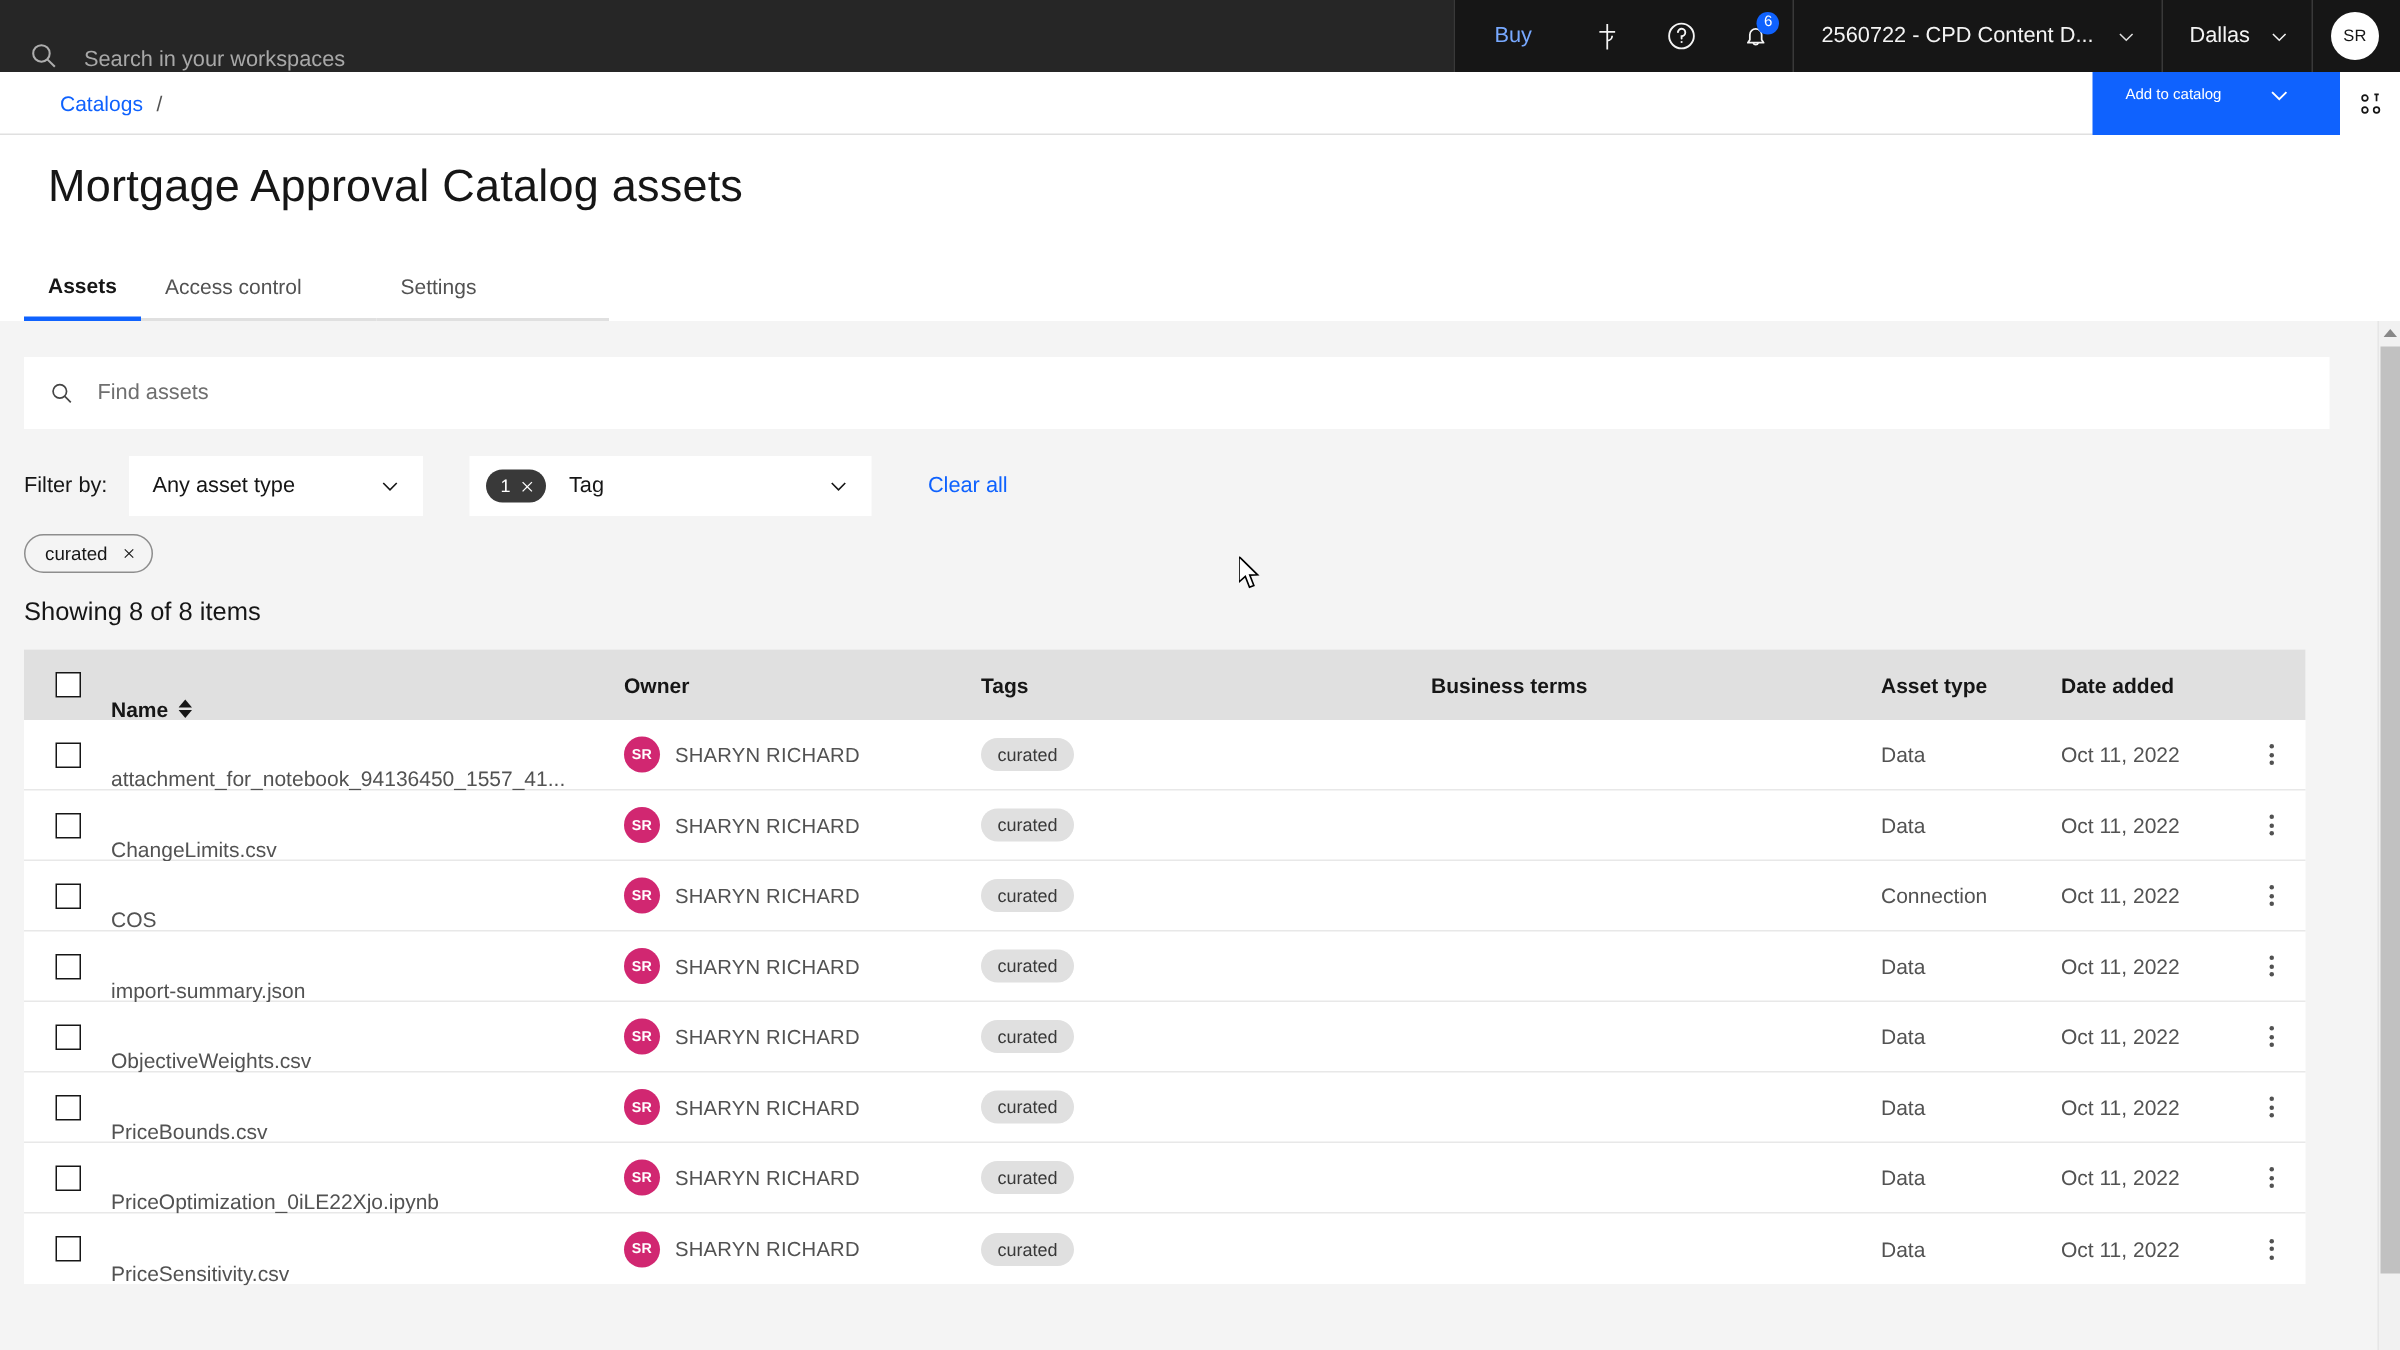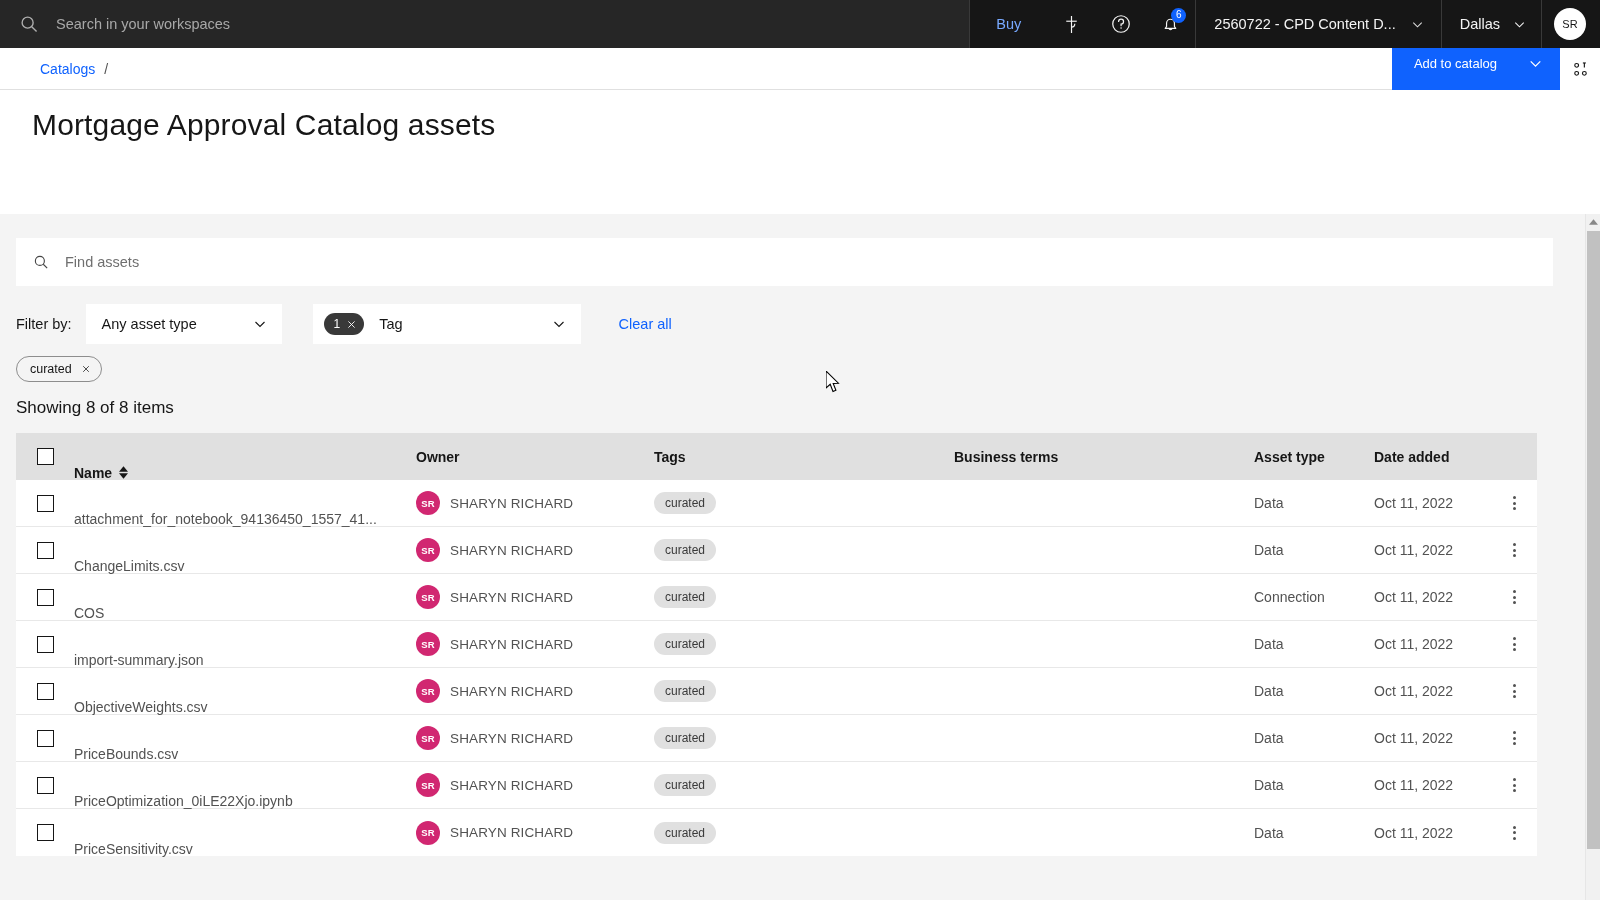--- a/index.html
+++ b/index.html
@@ -34,21 +34,21 @@
   }
   .brand b { font-weight: 700; }
   .brand span.reg { font-weight: 600; }
   .brand-block {
     height: 48px; width: 249px;
     display: flex; align-items: center;
     background: #161616;
   }
   .search-zone {
     flex: 1; height: 48px;
-    display: flex; align-items: center;
+    display: flex; align-items: flex-end;
     background: #262626;
     padding-left: 18px;
     cursor: text;
   }
   .search-zone .sicon { width: 22px; height: 22px; flex: none; opacity:.85; }
   .search-zone input {
     background: transparent; border: none; outline: none;
     color: #f4f4f4; font-size: 14.5px;
     font-family: "Liberation Sans", sans-serif;
     margin-left: 16px; width: 560px;
@@ -94,21 +94,21 @@
   .crumb-wrap { display: flex; align-items: center; padding-left: 40px; gap: 9px; font-size: 14px; }
   .crumb-link { color: #0f62fe; cursor: pointer; }
   .crumb-sep { color: #525252; }
   .bread-actions {
     position: absolute; right: 0; top: 0;
     display: flex; align-items: stretch; height: 42px;
   }
   .add-catalog {
     background: #0f62fe; color: #fff;
     display: flex; align-items: center;
-    font-size: 13px; cursor: pointer;
+    font-size: 10px; cursor: pointer;
     padding: 0 16px 12px 22px; gap: 30px;
     height: 42px; min-width: 165px;
   }
   .members-btn {
     width: 40px; height: 42px; background: #fff;
     display: flex; align-items: center; justify-content: center;
     cursor: pointer;
   }
 
   
@@ -349,20 +349,25 @@
         <circle cx="22.5" cy="22.5" r="3.2"></circle>
         <line x1="20" y1="5" x2="25" y2="5"></line>
         <line x1="22.5" y1="5" x2="22.5" y2="12.5"></line>
       </svg>
     </div>
   </div>
 </div>
 
 <div class="titlezone">
   <div class="page-title">Mortgage Approval Catalog assets</div>
+  <div class="tabs">
+    <div class="tab active">Assets</div>
+    <div class="tab t2">Access control</div>
+    <div class="tab t3">Settings</div>
+  </div>
 </div>
 
 <div class="content">
 
   <div class="searchbox">
     <svg class="sicon2" viewBox="0 0 32 32" fill="none" stroke="#161616" stroke-width="2">
       <circle cx="14" cy="14" r="8"></circle>
         <line x1="20" y1="20" x2="27" y2="27"></line>
     </svg>
     <input type="text" value="" placeholder="Find assets" style="">

